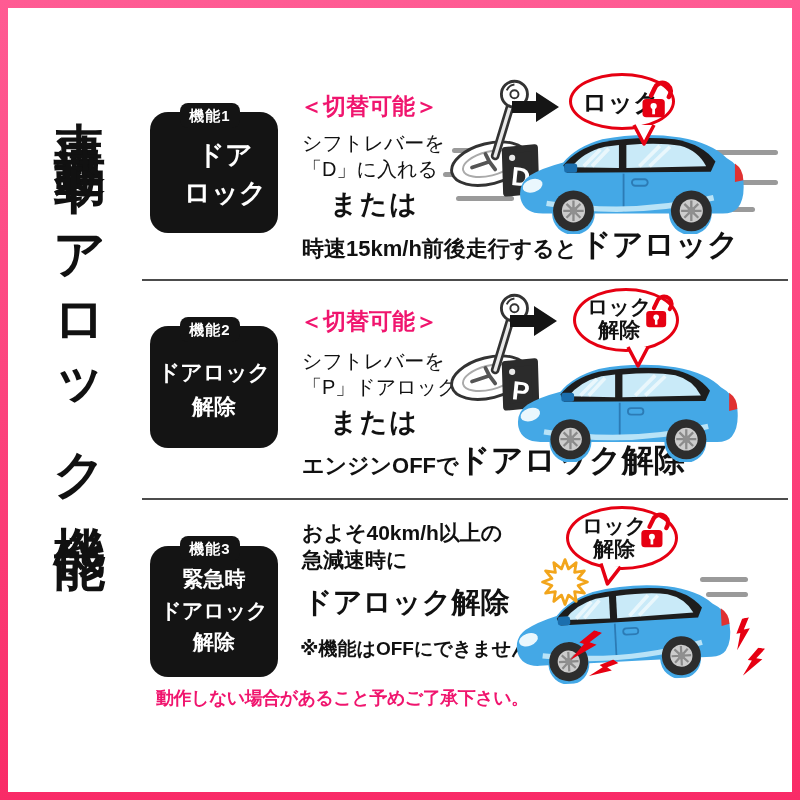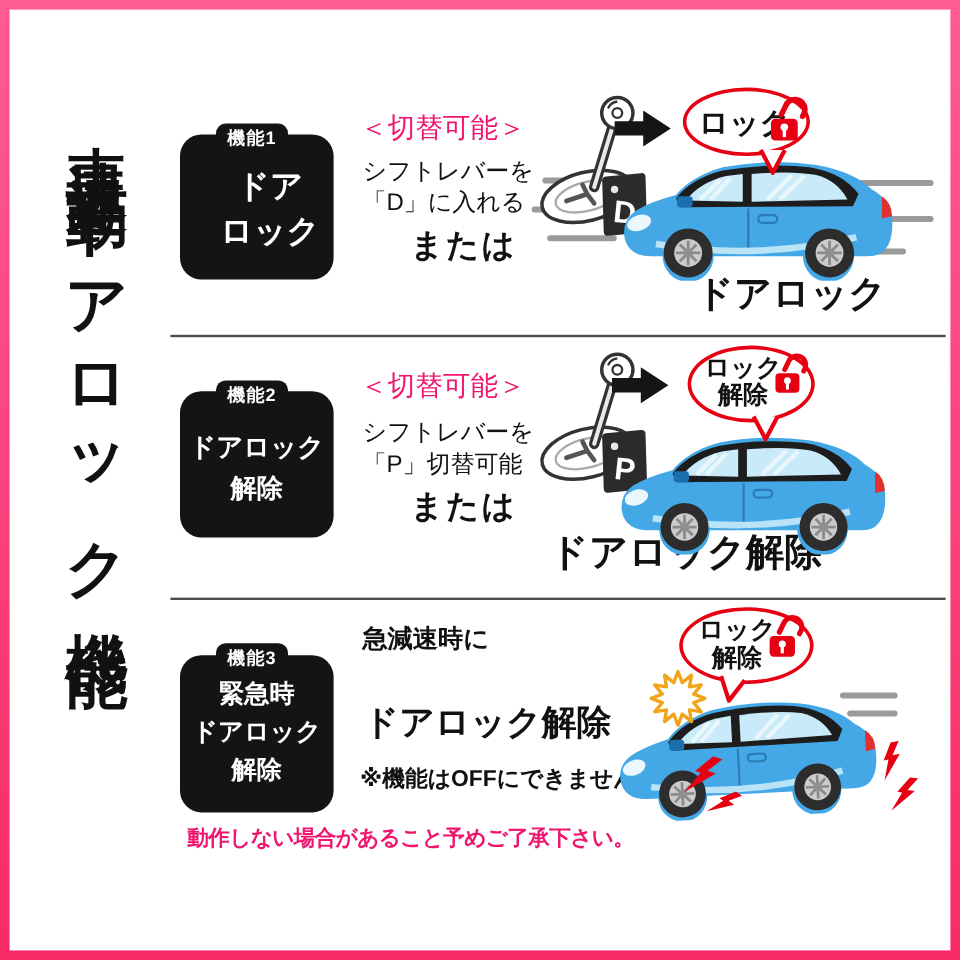--- a/index.html
+++ b/index.html
@@ -14,27 +14,27 @@
   .badge{width:60px;height:25px;background:#141414;border-radius:8px;color:#fff;
          font-size:15px;font-weight:800;text-align:center;line-height:25px;z-index:3;letter-spacing:1px;}
   .badge1{left:180px;top:103px;} .badge2{left:180px;top:317px;} .badge3{left:180px;top:536px;}
 
   .fbox{left:150px;width:128px;background:#141414;border-radius:18px;color:#fff;
         text-align:center;font-weight:800;box-sizing:border-box;z-index:2;}
   .fbox1{top:112px;height:121px;font-size:27px;line-height:1.42;padding-top:24px;padding-left:22px;}
   .fbox2{top:326px;height:122px;font-size:22px;line-height:1.55;padding-top:30px;}
   .fbox3{top:546px;height:131px;font-size:21px;line-height:1.5;padding-top:17px;}
 
-  .switch{color:#F0156E;font-size:23px;font-weight:400;}
+  .switch{color:#F0156E;font-size:23px;font-weight:700;}
   .sw1{left:300px;top:91px;} .sw2{left:300px;top:306px;}
 
   .instr{font-size:20px;font-weight:400;color:#111;line-height:1.28;}
   .in1{left:302px;top:131px;} .in2{left:302px;top:349px;}
 
-  .or{font-size:27px;font-weight:900;color:#111;letter-spacing:2px;margin-left:12px;}
+  .or{font-size:27px;font-weight:900;color:#111;letter-spacing:2px;}
   .or1{left:330px;top:186px;} .or2{left:330px;top:404px;}
 
   .cond{color:#111;font-weight:800;}
   .cond1{left:302px;top:234px;font-size:22px;}
   .cond2{left:302px;top:451px;font-size:22px;}
   .cond3{left:302px;top:519px;font-size:21px;line-height:1.3;}
 
   .result{color:#111;font-weight:900;}
   .res1{left:580px;top:224px;font-size:31px;}
   .res2{left:458px;top:439px;font-size:32px;}
@@ -160,20 +160,21 @@
   <div class="abs fbox fbox1">
     <div>ドア</div>
     <div>ロック</div>
   </div>
   <div class="abs switch sw1">＜切替可能＞</div>
   <div class="abs instr in1">
     <div>シフトレバーを</div>
     <div>「D」に入れる</div>
   </div>
   <div class="abs or or1">または</div>
+  <div class="abs cond cond1">時速15km/h前後走行すると</div>
   <div class="abs result res1">ドアロック</div>
 
   <svg class="abs lever lev1" viewBox="0 0 120 140">
     <use href="#sym-lever"></use>
     <g transform="rotate(6 82 104)">
       <path d="M64,82 L94,76 L100,120 L70,126 Z" fill="#2b2b2b" stroke="#2b2b2b" stroke-width="7" stroke-linejoin="round"></path>
       <circle cx="72" cy="89" r="3.2" fill="#e8e8e8"></circle>
       <text x="83" y="117" text-anchor="middle" font-size="27" font-weight="bold" fill="#ffffff">D</text>
     </g>
   </svg>
@@ -206,23 +207,24 @@
   <div class="abs divider div1"></div>
 
   <div class="abs badge badge2">機能2</div>
   <div class="abs fbox fbox2">
     <div>ドアロック</div>
     <div>解除</div>
   </div>
   <div class="abs switch sw2">＜切替可能＞</div>
   <div class="abs instr in2">
     <div>シフトレバーを</div>
-    <div>「P」切替可能</div>
+    <div>「P」ドアロック</div>
   </div>
   <div class="abs or or2">または</div>
+  <div class="abs cond cond2">エンジンOFFで</div>
   <div class="abs result res2">ドアロック解除</div>
 
   <svg class="abs lever lev2" viewBox="0 0 120 140">
     <use href="#sym-lever"></use>
     <g transform="rotate(6 82 104)">
       <path d="M64,82 L94,76 L100,120 L70,126 Z" fill="#2b2b2b" stroke="#2b2b2b" stroke-width="7" stroke-linejoin="round"></path>
       <circle cx="72" cy="89" r="3.2" fill="#e8e8e8"></circle>
       <text x="83" y="117" text-anchor="middle" font-size="27" font-weight="bold" fill="#ffffff">P</text>
     </g>
   </svg>
@@ -250,20 +252,21 @@
 
   <div class="abs divider div2"></div>
 
   <div class="abs badge badge3">機能3</div>
   <div class="abs fbox fbox3">
     <div>緊急時</div>
     <div>ドアロック</div>
     <div>解除</div>
   </div>
   <div class="abs cond cond3">
+    <div>およそ40km/h以上の</div>
     <div>急減速時に</div>
   </div>
   <div class="abs result res3">ドアロック解除</div>
   <div class="abs note3">※機能はOFFにできません</div>
 
   <div class="abs sline" style="left:700px;top:577px;width:48px;"></div>
   <div class="abs sline" style="left:706px;top:592px;width:42px;"></div>
 
   <svg class="abs car car3" viewBox="0 0 250 125">
       <use href="#sym-car"></use>

